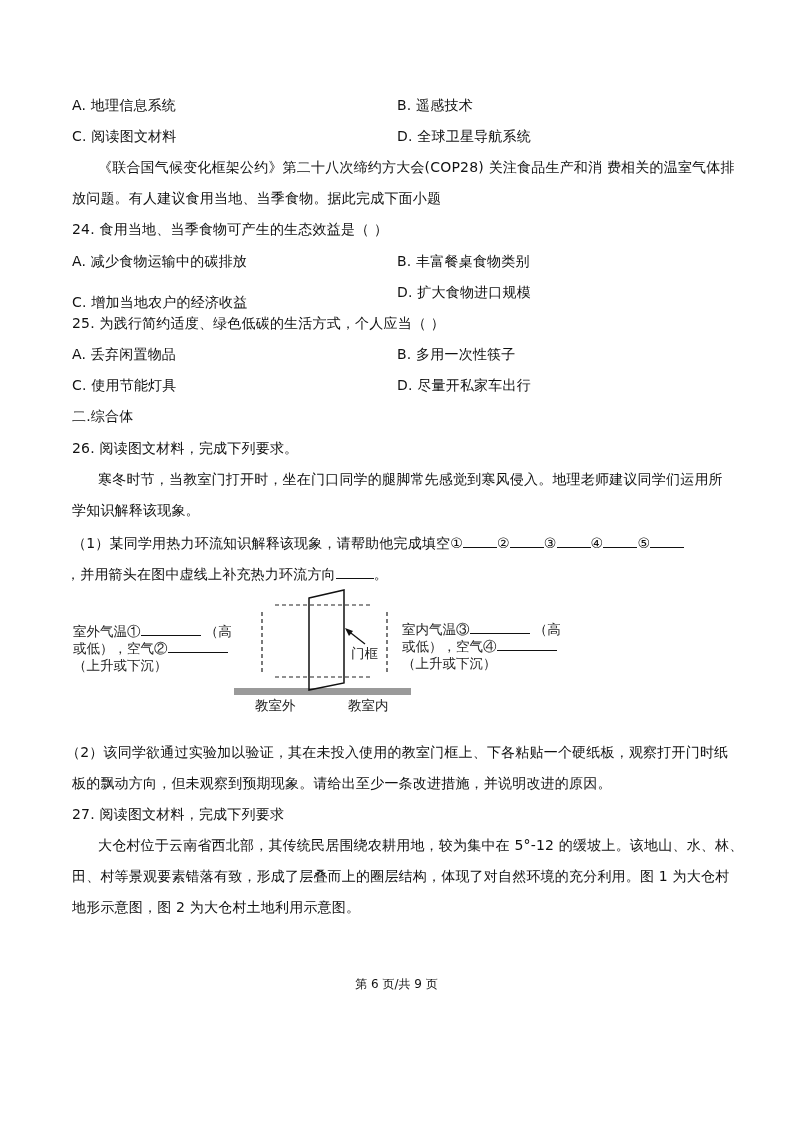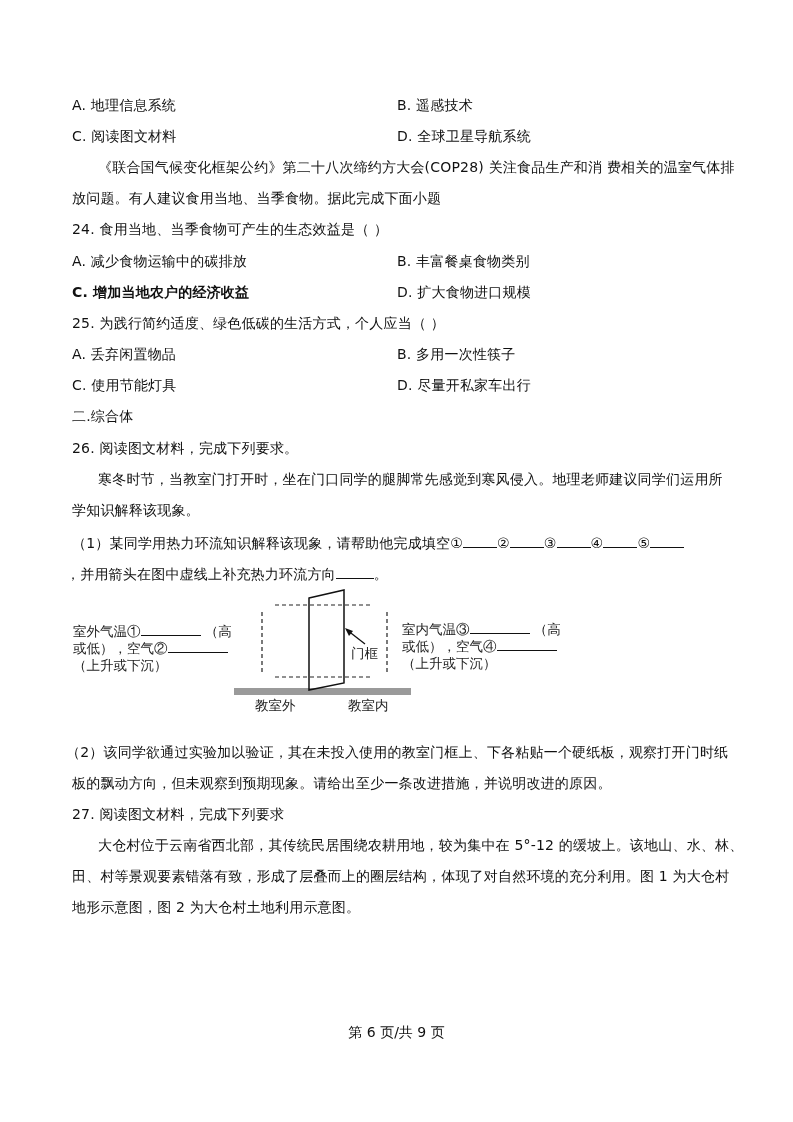--- a/index.html
+++ b/index.html
@@ -2,37 +2,37 @@
 <html><head>
 <meta charset="utf-8">
 <style>
   html, body { margin:0; padding:0; background:#ffffff; }
   body { width:793px; height:1122px; position:relative; overflow:hidden;
          font-family: "DejaVu Sans", "Liberation Sans", sans-serif; color:#111; }
   .line { position:absolute; font-size:14px; line-height:18px; white-space:nowrap; letter-spacing:0.2px; }
   .blank { display:inline-block; border-bottom:1px solid #111; height:14px; vertical-align:baseline; }
   .diagram { position:absolute; left:60px; top:585px; width:520px; height:150px; }
   .dlabel { position:absolute; font-family:"DejaVu Serif","Liberation Serif",serif; font-size:13.5px; line-height:17px; white-space:nowrap; color:#222; }
-  .footer { position:absolute; left:0; width:793px; top:1024px; text-align:center; font-size:14px; }
+  .footer { position:absolute; left:0; width:793px; top:976px; text-align:center; font-size:12px; }
 </style>
 </head>
 <body>
 
 <div class="line" style="left:72px; top:96px;">A. 地理信息系统</div>
 <div class="line" style="left:397px; top:96px;">B. 遥感技术</div>
 <div class="line" style="left:72px; top:127px;">C. 阅读图文材料</div>
 <div class="line" style="left:397px; top:127px;">D. 全球卫星导航系统</div>
 
 <div class="line" style="left:98px; top:158px;">《联合国气候变化框架公约》第二十八次缔约方大会(COP28) 关注食品生产和消  费相关的温室气体排</div>
 <div class="line" style="left:72px; top:189px;">放问题。有人建议食用当地、当季食物。据此完成下面小题</div>
 
 <div class="line" style="left:72px; top:220px;">24. 食用当地、当季食物可产生的生态效益是（     ）</div>
 <div class="line" style="left:72px; top:252px;">A. 减少食物运输中的碳排放</div>
 <div class="line" style="left:397px; top:252px;">B. 丰富餐桌食物类别</div>
-<div class="line" style="left:72px; top:283px;font-weight:bold;">C. 增加当地农户的经济收益</div>
+<div class="line" style="left:72px; top:293px;">C. 增加当地农户的经济收益</div>
 <div class="line" style="left:397px; top:283px;">D. 扩大食物进口规模</div>
 
 <div class="line" style="left:72px; top:314px;text-align:right;">25. 为践行简约适度、绿色低碳的生活方式，个人应当（     ）</div>
 <div class="line" style="left:72px; top:345px;">A. 丢弃闲置物品</div>
 <div class="line" style="left:397px; top:345px;">B. 多用一次性筷子</div>
 <div class="line" style="left:72px; top:376px;">C. 使用节能灯具</div>
 <div class="line" style="left:397px; top:376px;">D. 尽量开私家车出行</div>
 
 <div class="line" style="left:72px; top:407px;">二.综合体</div>
 

